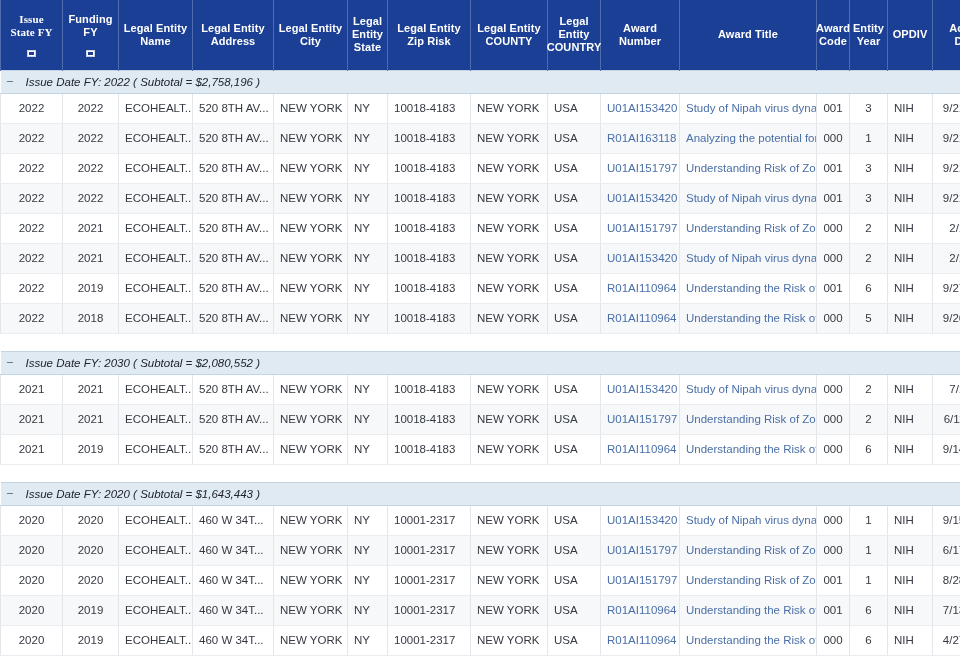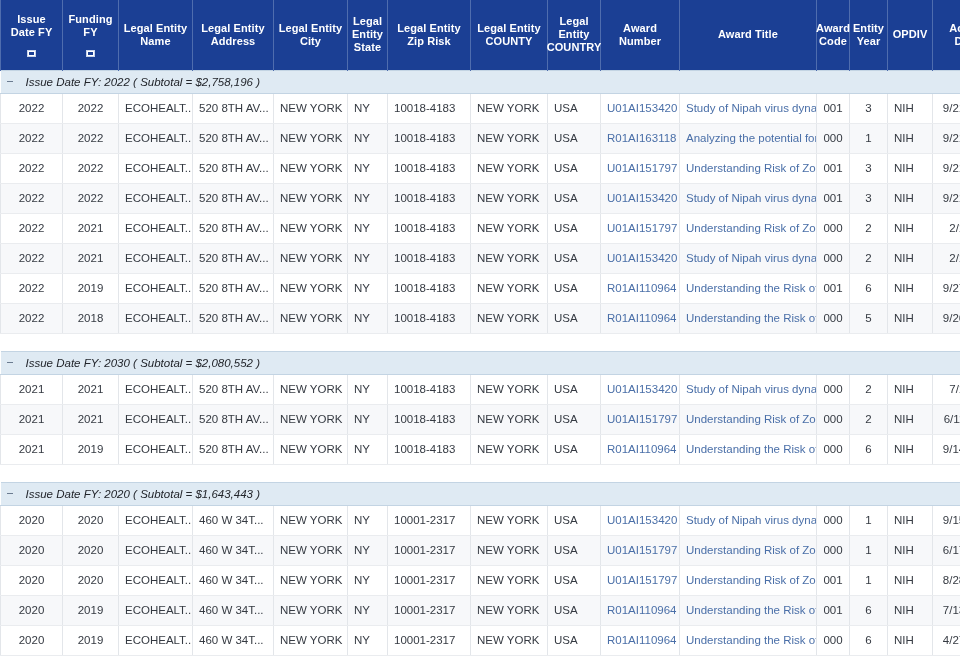--- a/index.html
+++ b/index.html
@@ -37,21 +37,21 @@
     font-weight: bold;
     line-height: 13px;
     text-align: center;
     vertical-align: middle;
     padding: 2px 3px;
     border-right: 1px solid #4f6dae;
     border-left: none;
     position: relative;
     letter-spacing: 0.1px;
   }
-  th.hdr:first-child { border-left: 1px solid #4f6dae; }
+  th.hdr:first-child { border-left: 1px solid #4f6dae; font-family: Liberation Serif, serif; }
   th.hdr.last { border-right: none; }
 
   .hdr-inner {
     display: flex;
     flex-direction: column;
     align-items: center;
     justify-content: center;
     height: 100%;
   }
   .hdr-label { display: block; }
@@ -177,21 +177,21 @@
         <col style="width: 38px;">
         <col style="width: 45px;">
         <col style="width: 68px;">
       </colgroup>
     <thead>
       <tr class="hdr-row">
           <th class="hdr">
             <div class="hdr-inner">
               <span class="hdr-label">
                 <div>Issue</div>
-                <div>Date FY</div>
+                <div>State FY</div>
               </span>
               <span class="sort-icon"></span>
             </div>
           </th>
           <th class="hdr">
             <div class="hdr-inner">
               <span class="hdr-label">
                 <div>Funding</div>
                 <div>FY</div>
               </span>

